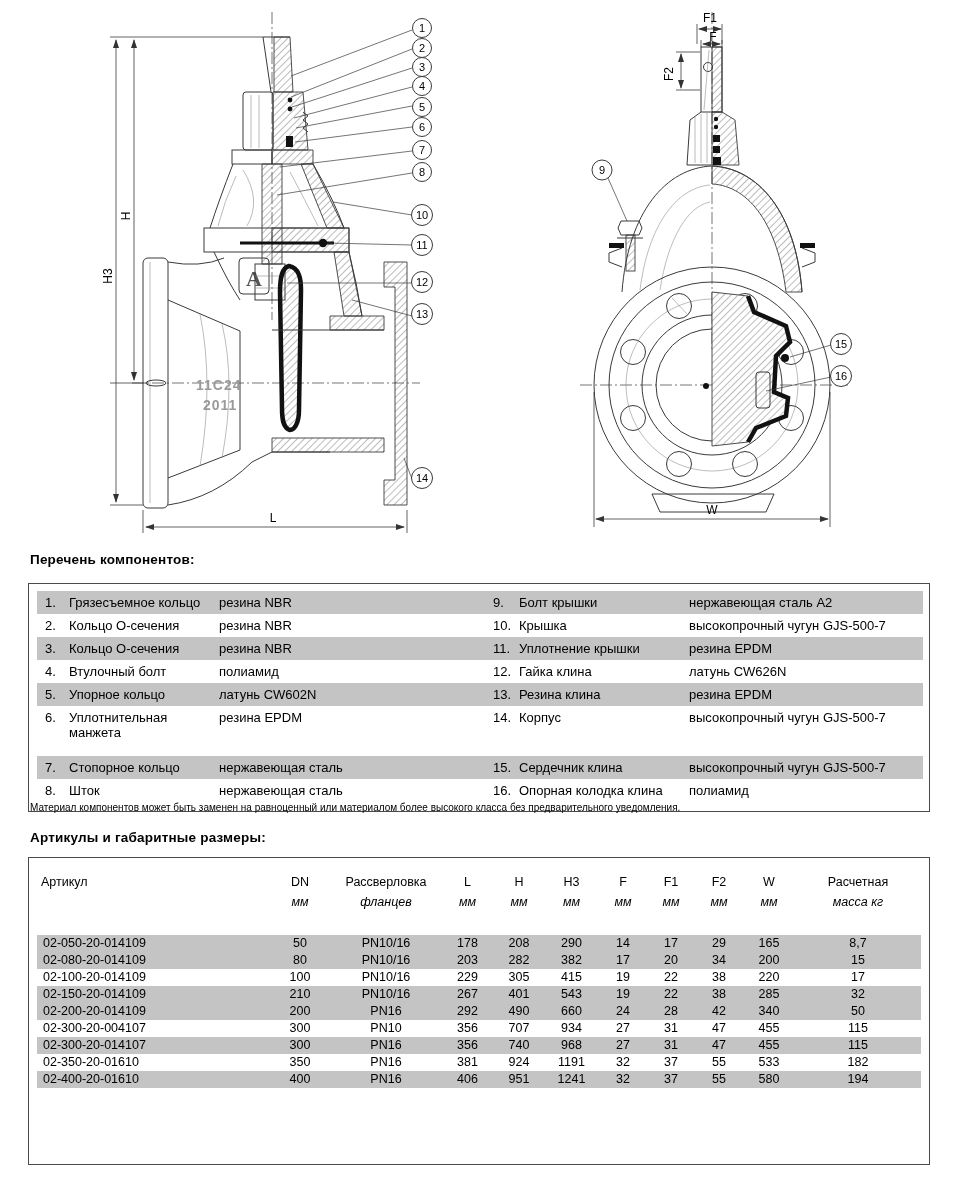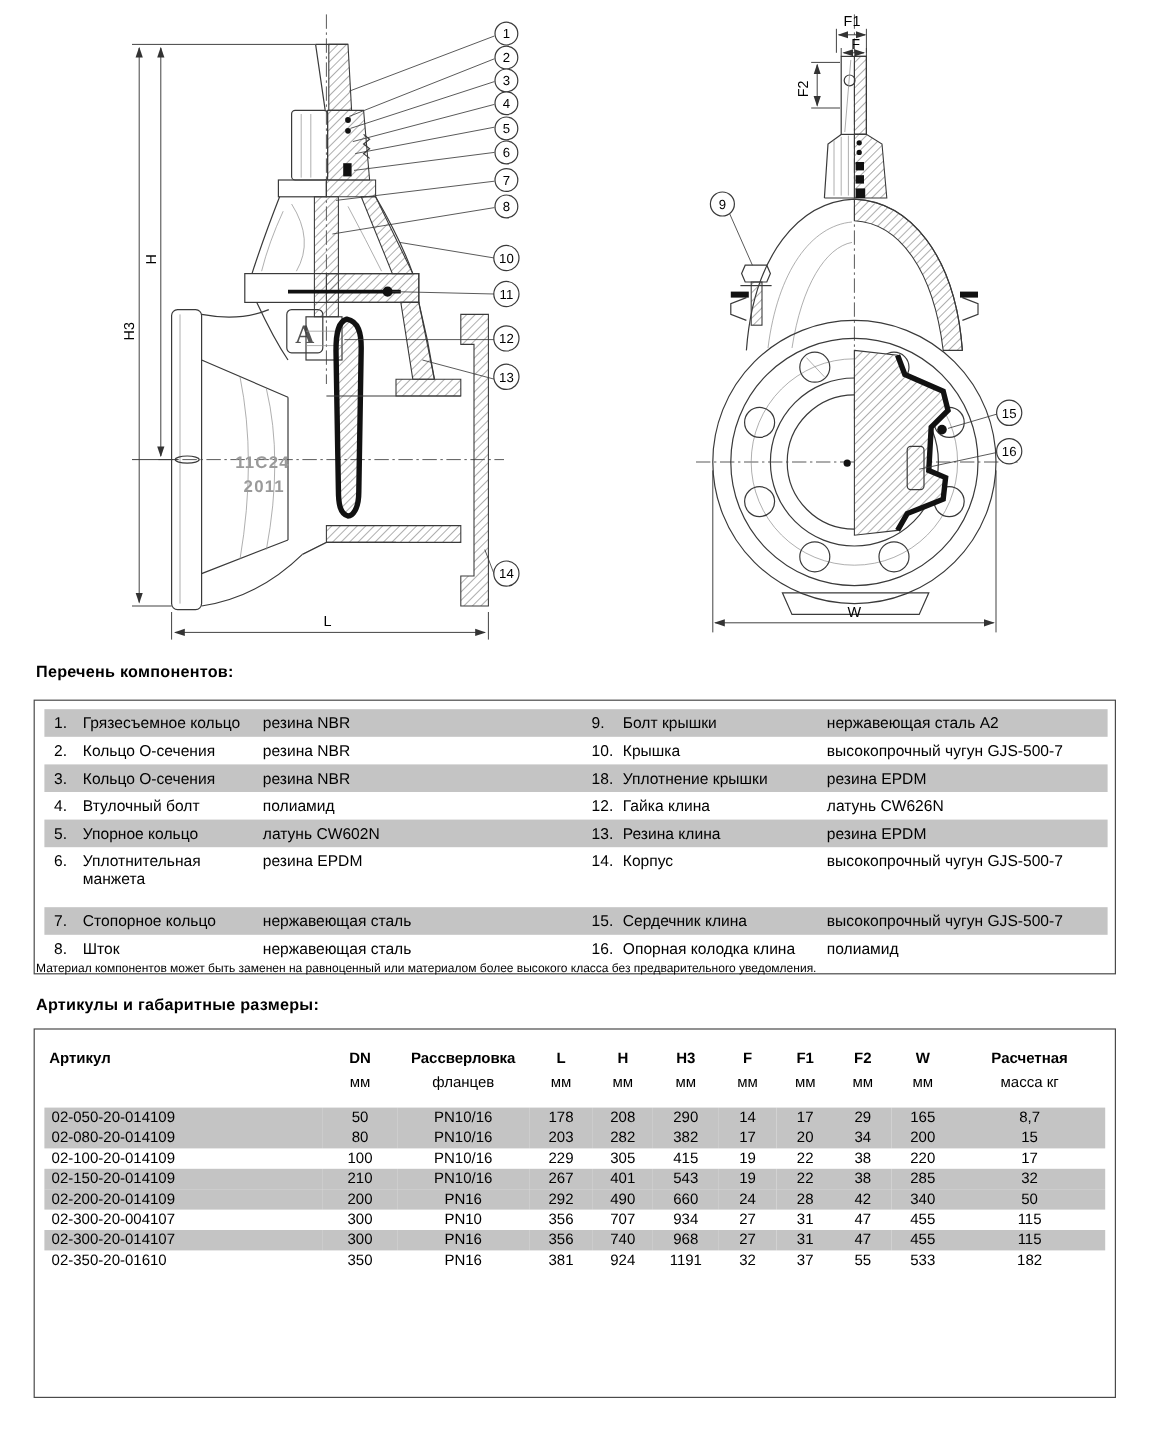--- a/index.html
+++ b/index.html
@@ -12,22 +12,22 @@
   table{border-collapse:collapse;width:100%;table-layout:fixed;}
   td,th{font-weight:normal;vertical-align:top;}
   
   .comp td{font-size:13px;line-height:15px;padding:4px 4px;}
   .comp td.num{padding-left:8px;}
   .comp tr.tall td{padding-bottom:16px;}
   .comp tr.stripe td{background:var(--stripe);}
   
   .dims-wrap{height:308px;overflow:hidden;}
   .dims th{font-size:12.5px;text-align:center;line-height:14px;}
-  .dims thead tr.lbl th{padding:10px 4px 4px;font-weight:bold;}
-  .dims thead tr.unit th{padding:2px 4px 14px;}
+  .dims thead tr.lbl th{padding:10px 4px 4px;}
+  .dims thead tr.unit th{padding:2px 4px 26px;font-style:italic;}
   .dims th.first,.dims td.first{text-align:left;padding-left:6px;}
   .dims td{font-size:12.5px;line-height:13px;padding:2px 4px;text-align:center;white-space:nowrap;}
   .dims tr.stripe td{background:var(--stripe);}
   
   svg .ln{stroke:var(--line);stroke-width:1;fill:none;}
   svg .thin{stroke:#8f8f8f;stroke-width:.6;fill:none;}
   svg .hatch{fill:url(#hatch);stroke:var(--line);stroke-width:.9;}
   svg .cl{stroke:var(--line);stroke-width:.7;fill:none;stroke-dasharray:12 3 2 3;}
   svg .dim{stroke:var(--line);stroke-width:.8;fill:none;}
   svg .lead{stroke:var(--line);stroke-width:.7;fill:none;}
@@ -284,21 +284,21 @@
           <td class="name">Кольцо О-сечения</td>
           <td class="mat">резина NBR</td>
           <td class="num">10.</td>
           <td class="name">Крышка</td>
           <td class="mat">высокопрочный чугун GJS-500-7</td>
         </tr>
         <tr class="stripe">
           <td class="num">3.</td>
           <td class="name">Кольцо О-сечения</td>
           <td class="mat">резина NBR</td>
-          <td class="num">18.</td>
+          <td class="num">11.</td>
           <td class="name">Уплотнение крышки</td>
           <td class="mat">резина EPDM</td>
         </tr>
         <tr>
           <td class="num">4.</td>
           <td class="name">Втулочный болт</td>
           <td class="mat">полиамид</td>
           <td class="num">12.</td>
           <td class="name">Гайка клина</td>
           <td class="mat">латунь CW626N</td>
@@ -484,15 +484,28 @@
           <td>PN16</td>
           <td>381</td>
           <td>924</td>
           <td>1191</td>
           <td>32</td>
           <td>37</td>
           <td>55</td>
           <td>533</td>
           <td>182</td>
         </tr>
+        <tr class="stripe">
+          <td class="first">02-400-20-01610</td>
+          <td>400</td>
+          <td>PN16</td>
+          <td>406</td>
+          <td>951</td>
+          <td>1241</td>
+          <td>32</td>
+          <td>37</td>
+          <td>55</td>
+          <td>580</td>
+          <td>194</td>
+        </tr>
       </tbody>
   </table>
 </div>
 
 </body></html>

